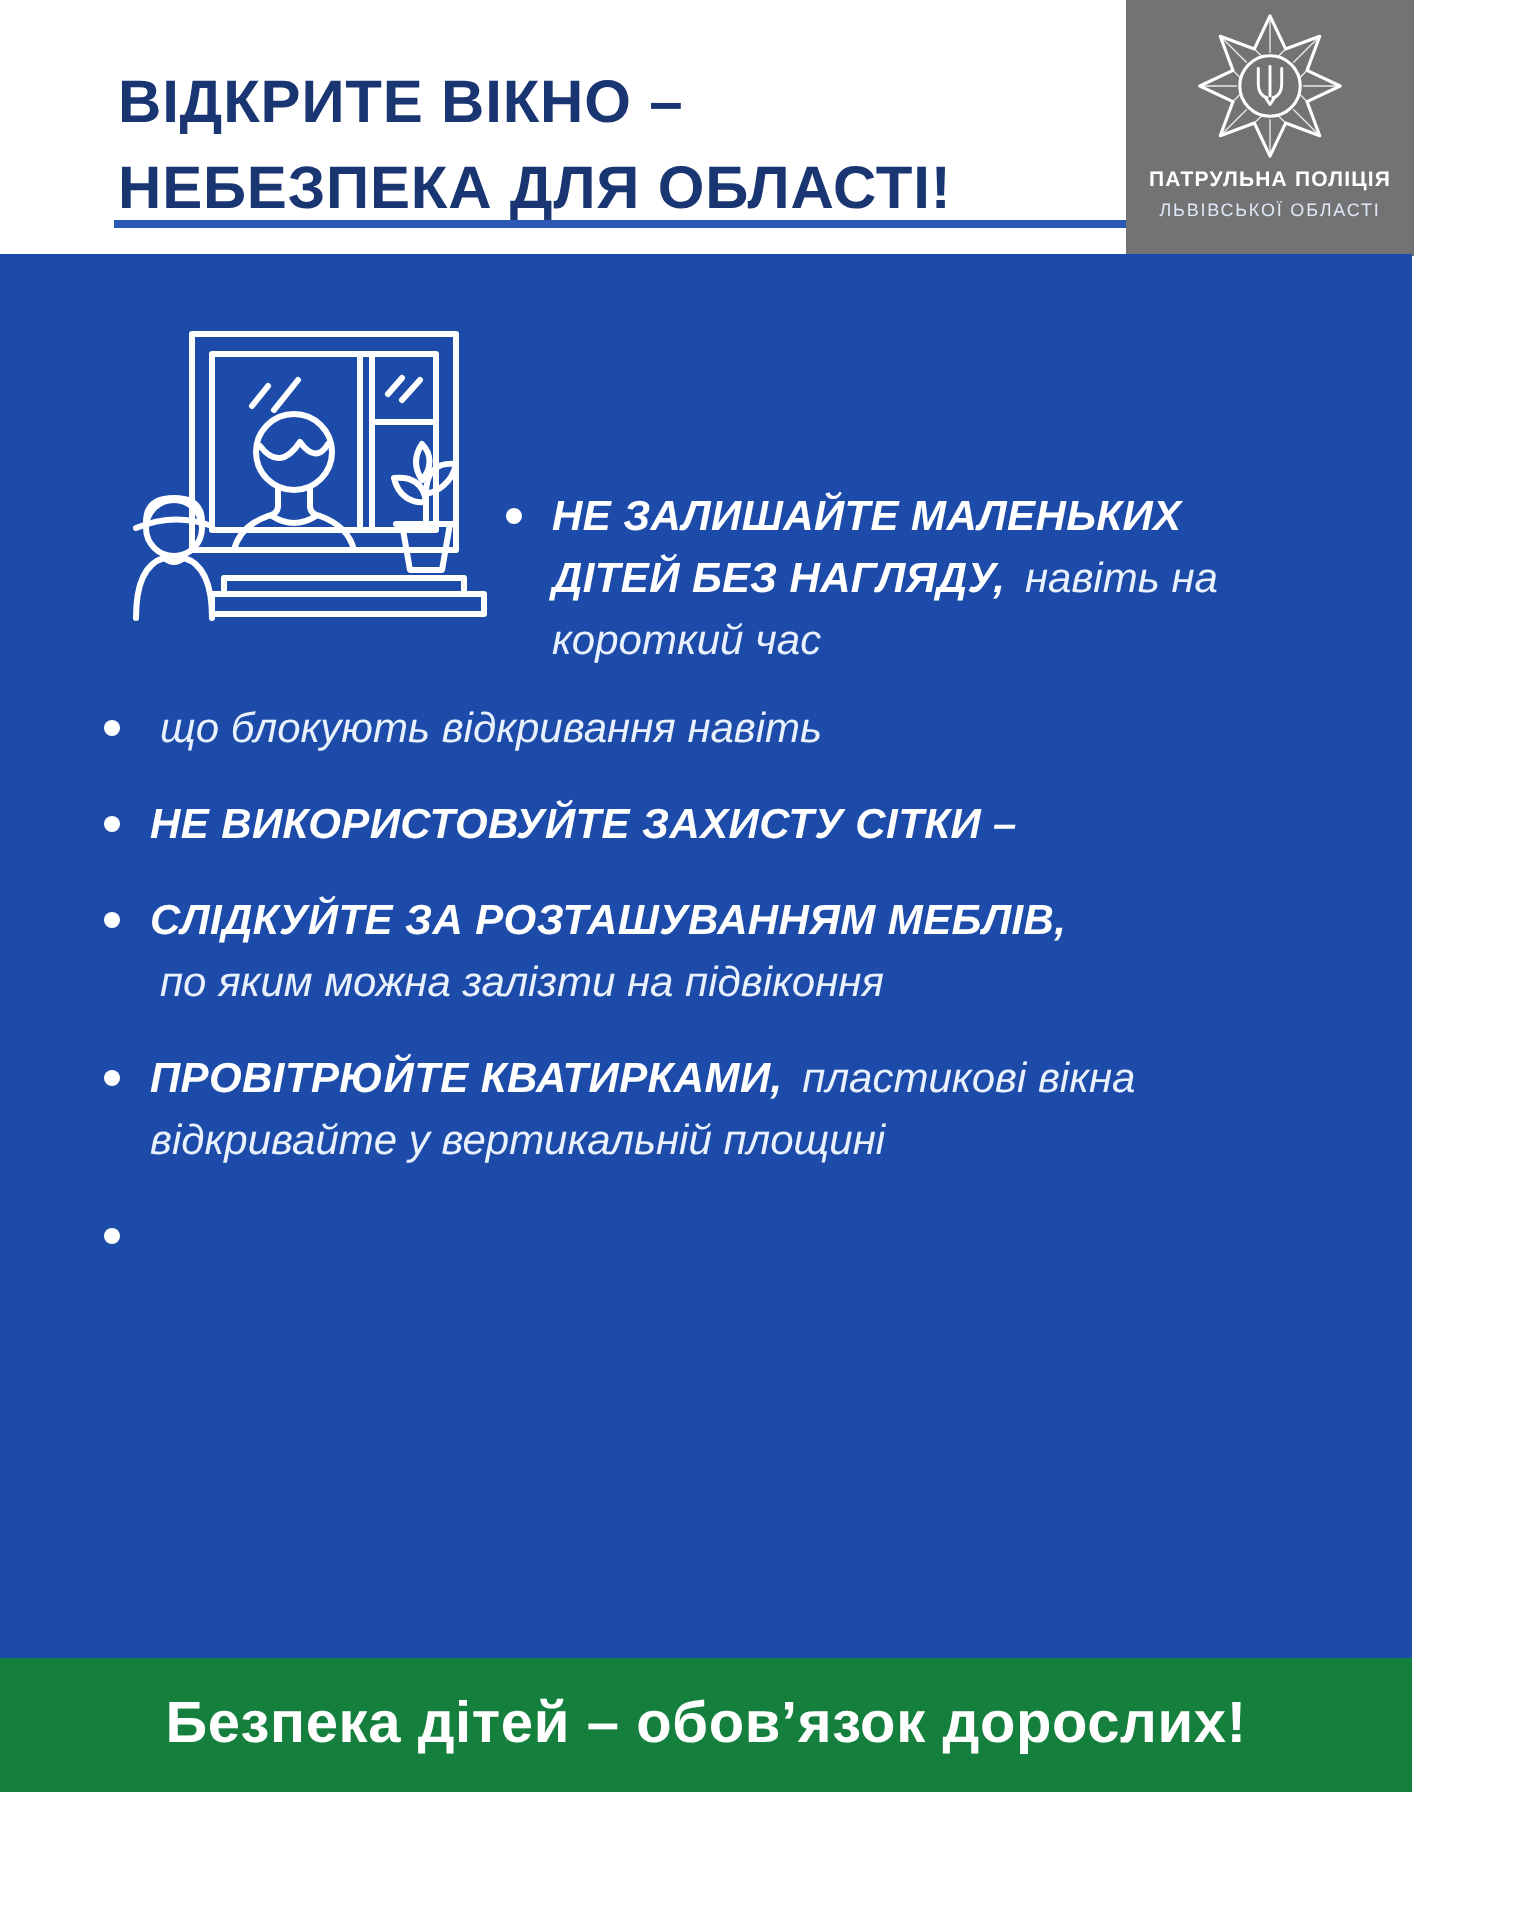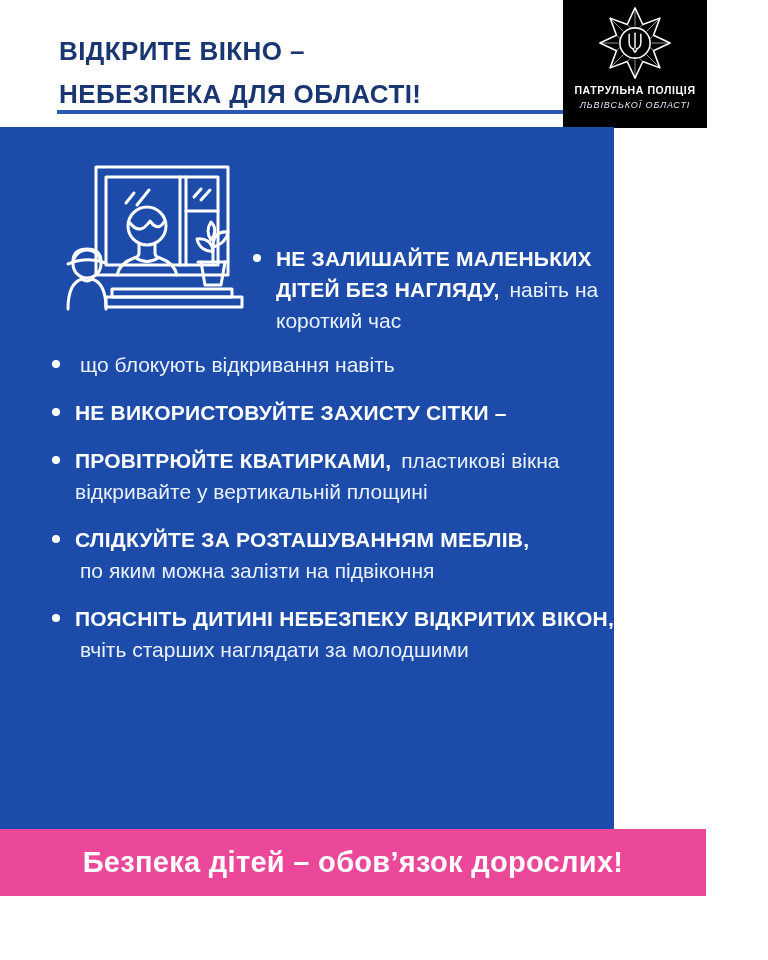--- a/index.html
+++ b/index.html
@@ -5,54 +5,54 @@
   html,body{margin:0;padding:0;}
   body{
     width:768px;height:960px;position:relative;background:#ffffff;
     font-family:"Liberation Sans", sans-serif;overflow:hidden;
   }
   .page{position:absolute;inset:0;width:768px;height:960px;}
 
   
   .title{
     position:absolute;left:59px;top:30px;width:500px;
-    font-size:26px;line-height:43px;font-weight:bold;color:#1A3672;
+    font-size:30px;line-height:43px;font-weight:bold;color:#1A3672;
     letter-spacing:0.4px;
   }
   .title-underline{
     position:absolute;left:57px;top:110px;width:506px;height:4px;background:#2B57B5;
   }
   .logo-box{
-    position:absolute;left:563px;top:0;width:144px;height:128px;background:#000000;
+    position:absolute;left:563px;top:0;width:144px;height:128px;background:#737373;
     display:flex;flex-direction:column;align-items:center;justify-content:flex-start;
     padding-top:4px;box-sizing:border-box;
   }
   .logo-box .org1{color:#ffffff;font-size:10.5px;font-weight:bold;letter-spacing:0.6px;margin-top:2px;}
-  .logo-box .org2{color:#dfe8f8;font-size:9px;letter-spacing:0.9px;margin-top:4px;font-style:italic;}
+  .logo-box .org2{color:#dfe8f8;font-size:9px;letter-spacing:0.9px;margin-top:4px;}
 
   
   .panel{
-    position:absolute;left:0;top:127px;width:614px;height:769px;background:#1D4BA9;
+    position:absolute;left:0;top:127px;width:706px;height:769px;background:#1D4BA9;font-style:italic;
   }
   .illustration{position:absolute;left:60px;top:36px;}
 
   .bullet{display:flex;gap:15px;margin-bottom:17px;}
   .dot{flex:0 0 auto;width:8px;height:8px;border-radius:50%;background:#ffffff;margin-top:11px;}
   .btext{font-size:21px;line-height:31px;color:#ffffff;}
   .b{font-weight:bold;color:#ffffff;letter-spacing:0.2px;}
   .r{font-weight:normal;color:#E9F1FD;}
   .r.block{display:block;margin-left:5px;}
   .r.inline{margin-left:4px;}
 
   .first-bullet{position:absolute;left:253px;top:116px;width:375px;}
   .bullet-list{position:absolute;left:52px;top:222px;width:640px;}
 
   
   .bottom-bar{
-    position:absolute;left:0;top:829px;width:706px;height:67px;background:#ec4899;
+    position:absolute;left:0;top:829px;width:706px;height:67px;background:#15803d;
     display:flex;align-items:center;justify-content:center;
   }
   .bottom-bar .slogan{
     color:#ffffff;font-size:29px;font-weight:bold;letter-spacing:0.3px;
   }
 
   svg{display:block;}
 </style>
 </head>
 <body>
@@ -162,41 +162,37 @@
 
       <div class="bullet">
         <span class="dot"></span>
         <div class="btext">
           <span class="b">НЕ ВИКОРИСТОВУЙТЕ ЗАХИСТУ СІТКИ –</span>
         </div>
       </div>
 
       <div class="bullet">
         <span class="dot"></span>
+        <div class="btext">
+          <span class="b">СЛІДКУЙТЕ ЗА РОЗТАШУВАННЯМ МЕБЛІВ,</span>
+          <span class="r block">по яким можна залізти на підвіконня</span>
+        </div>
+      </div>
+
+      <div class="bullet">
+        <span class="dot"></span>
         <div class="btext" style="width:560px">
           <span class="b">ПРОВІТРЮЙТЕ КВАТИРКАМИ,</span>
           <span class="r inline">пластикові вікна відкривайте у вертикальній площині</span>
         </div>
       </div>
 
-      <div class="bullet">
-        <span class="dot"></span>
-        <div class="btext">
-          <span class="b">СЛІДКУЙТЕ ЗА РОЗТАШУВАННЯМ МЕБЛІВ,</span>
-          <span class="r block">по яким можна залізти на підвіконня</span>
-        </div>
-      </div>
-
-
-      <div class="bullet">
-        <span class="dot"></span>
-        <div class="btext">
-          <span class="b">ПОЯСНІТЬ ДИТИНІ НЕБЕЗПЕКУ ВІДКРИТИХ ВІКОН,</span>
-          <span class="r block">вчіть старших наглядати за молодшими</span>
-        </div>
+
+      <div class="bullet">
+        <span class="dot"></span>
       </div>
 
     </div>
   </div>
 
   <div class="bottom-bar">
     <span class="slogan">Безпека дітей – обов’язок дорослих!</span>
   </div>
 
 </div>

